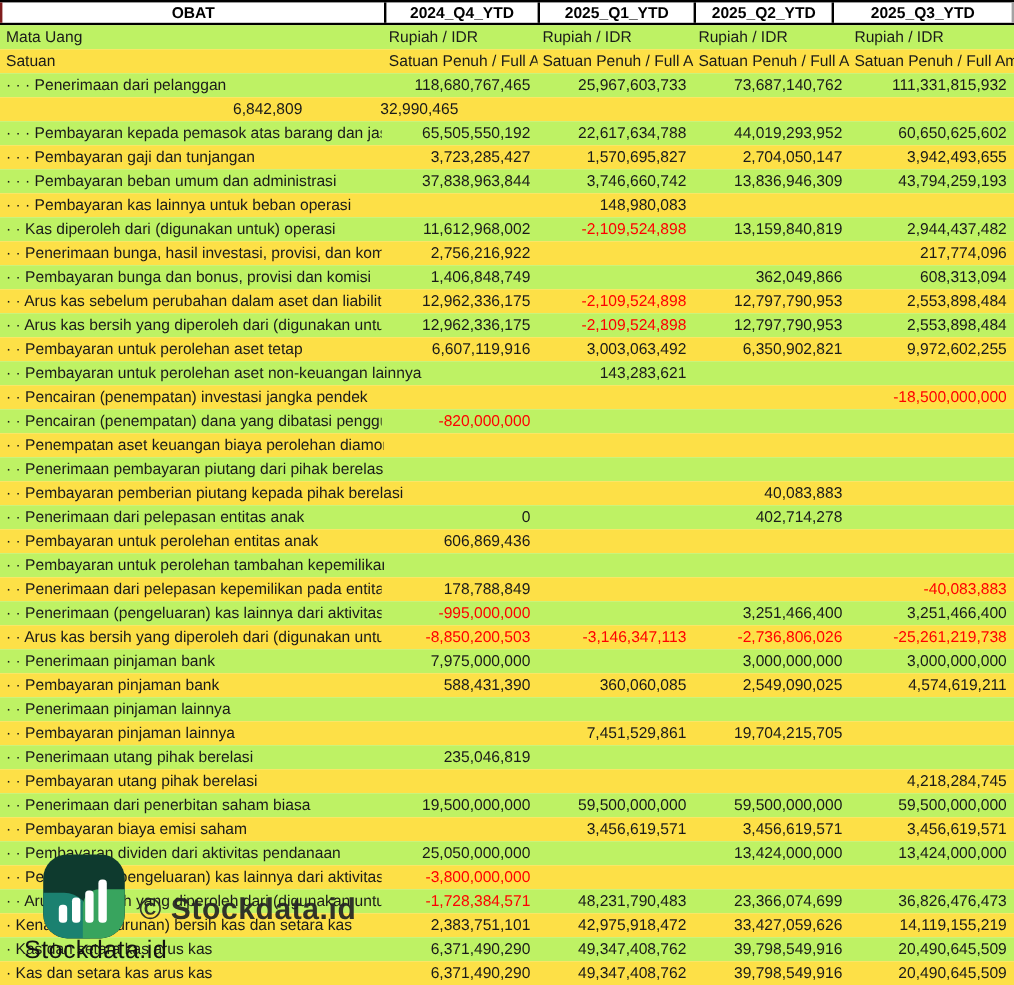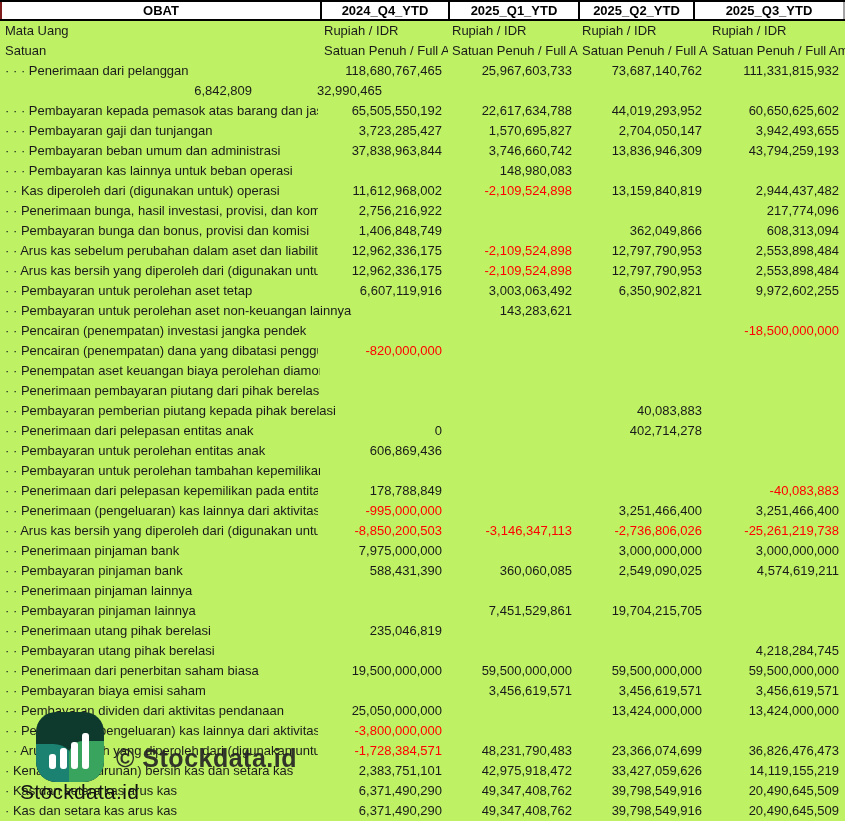--- a/index.html
+++ b/index.html
@@ -23,21 +23,21 @@
   .hrow .hcell:last-child{border-right:2px solid #a3a3a3;}
   .hc0{width:320px;}
   .hc1{width:128px;}
   .hc2{width:130px;}
   .hc3{width:115px;}
   .hc4{flex:1;}
   
   #rows{position:relative;}
   .row{display:flex;height:20px;line-height:20px;font-size:13px;white-space:nowrap;}
   .row.light{background:#bef264;}
-  .row.dark{background:#bef264;}
+  .row.dark{background:#fde047;}
   .cell{box-sizing:border-box;height:20px;overflow:visible;}
   .cell.label{width:320px;flex:0 0 320px;padding-left:5px;position:relative;z-index:2;}
   .ltext{display:block;white-space:nowrap;overflow:hidden;}
   .cell.val{flex:0 0 128px;width:128px;text-align:right;padding-right:6px;overflow:hidden;}
   .cell.v1{flex:0 0 130px;width:130px;}
   .cell.v2{flex:0 0 130px;width:130px;}
   .cell.v3{flex:1 1 auto;width:auto;}
   .cell.val.text-left{text-align:left;padding-left:4px;padding-right:0;}
   .vtext{display:block;white-space:nowrap;overflow:hidden;}
   .neg{color:#ff0000;}

